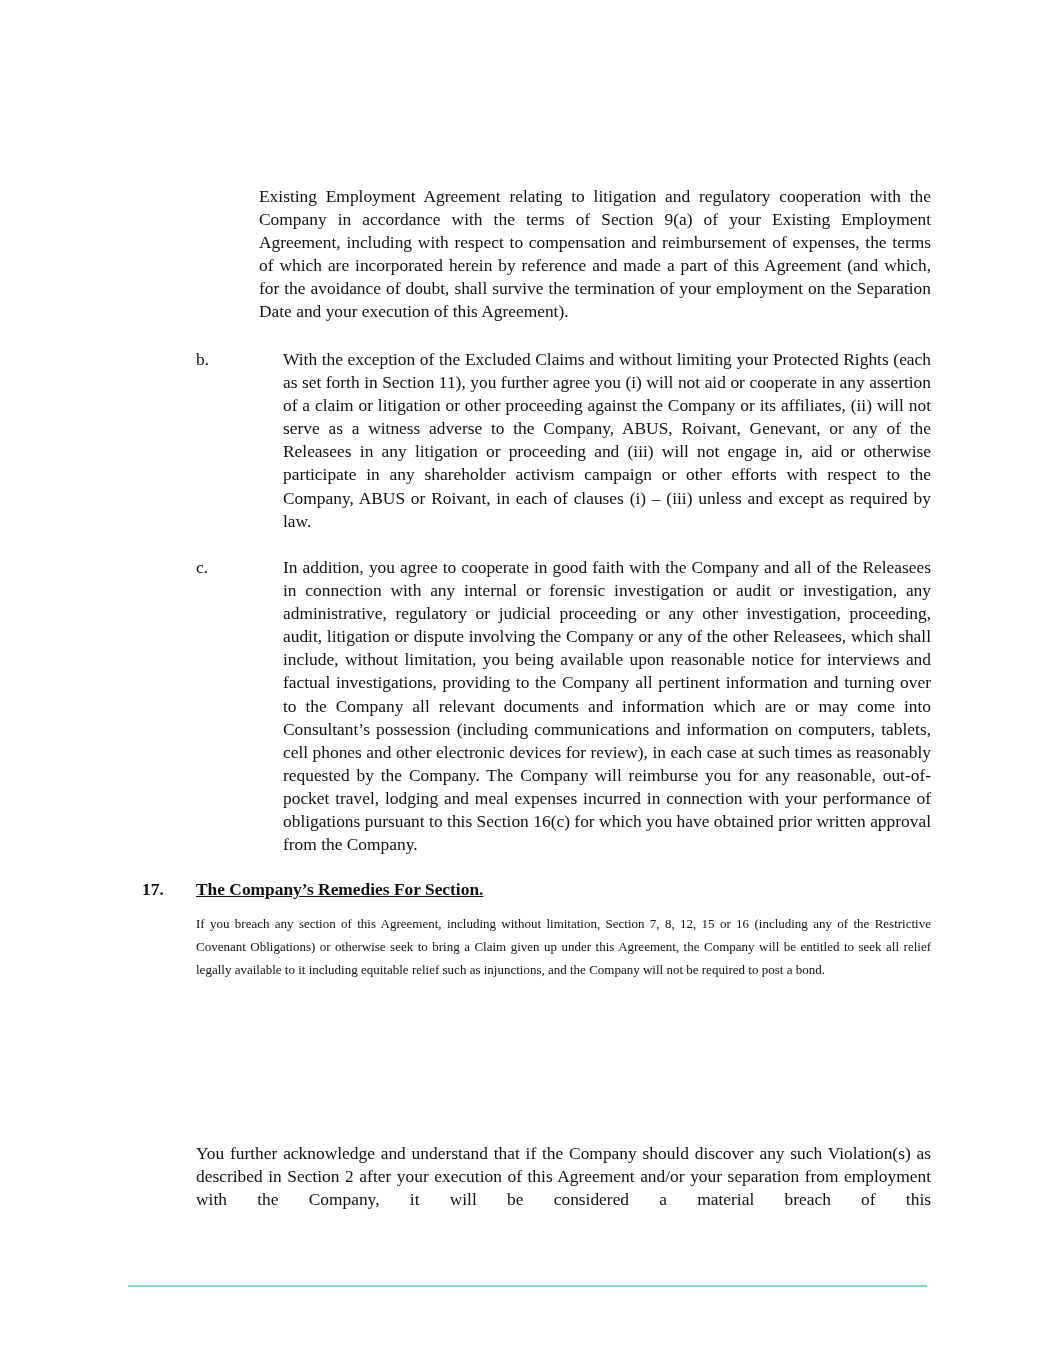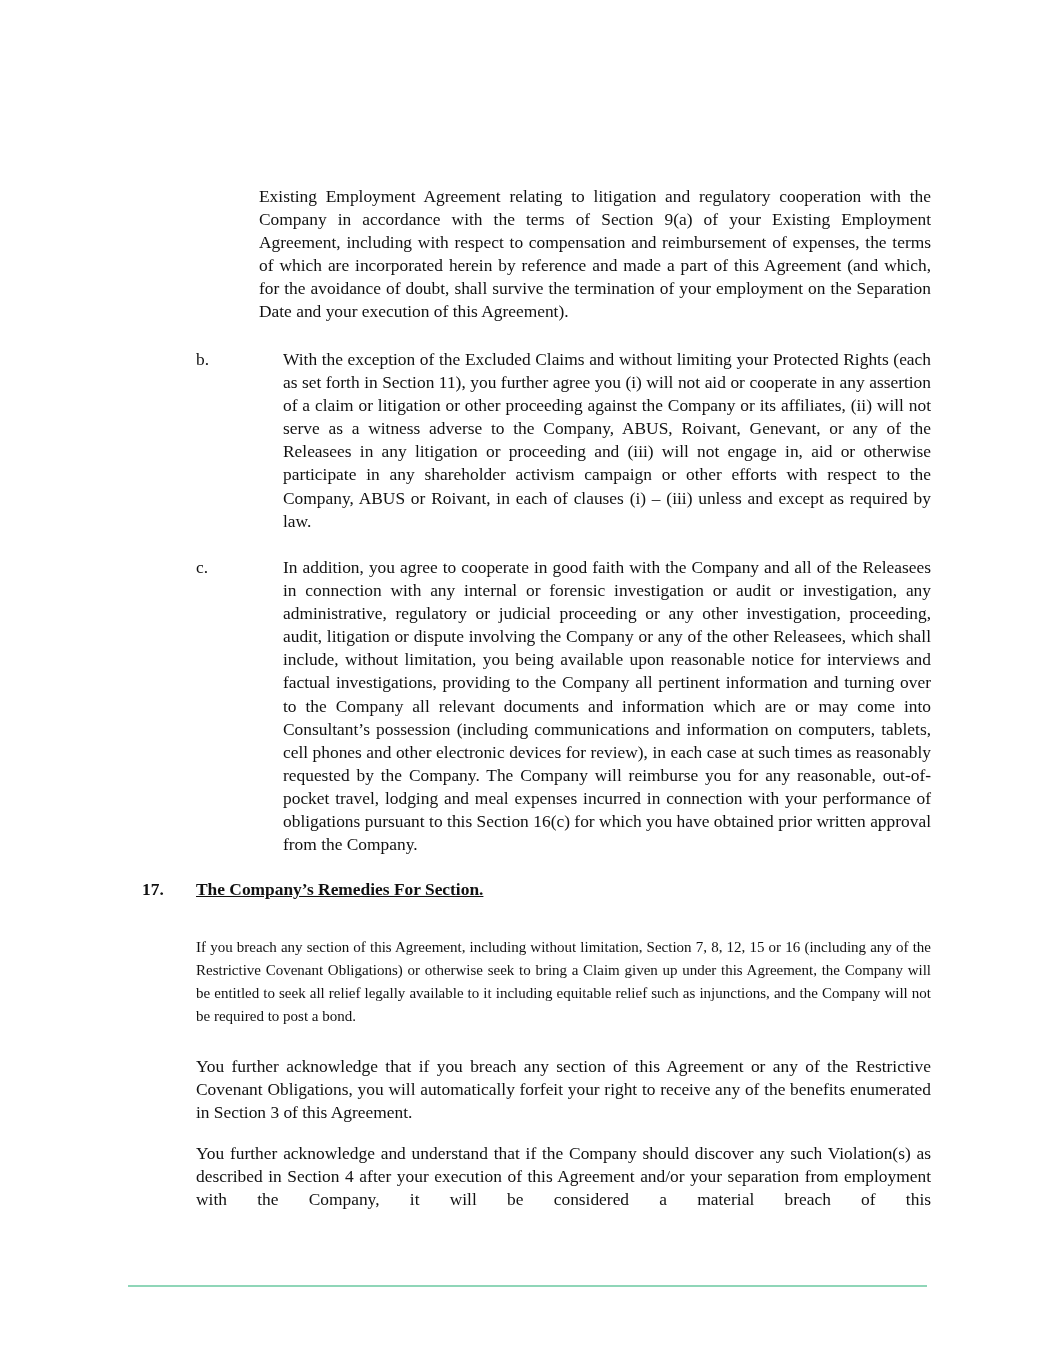--- a/index.html
+++ b/index.html
@@ -71,21 +71,21 @@
       top: 0;
       text-decoration: underline;
       white-space: nowrap;
     }
     .para {
       position: absolute;
       left: 196px;
       width: 735px;
       margin: 0;
     }
-    .para-1 { top: 936px; font-size: 15px; }
+    .para-1 { top: 912px; font-size: 13px; }
     .para-2 { top: 1055px; }
     .para-3 { top: 1142px; }
     .footer-rule {
       position: absolute;
       left: 128px;
       top: 1285px;
       width: 799px;
       height: 2px;
       background: #8fd6b8;
     }
@@ -106,17 +106,16 @@
     <span class="marker">c.</span>
     <p class="body justify">In addition, you agree to cooperate in good faith with the Company and all of the Releasees in connection with any internal or forensic investigation or audit or investigation, any administrative, regulatory or judicial proceeding or any other investigation, proceeding, audit, litigation or dispute involving the Company or any of the other Releasees, which shall include, without limitation, you being available upon reasonable notice for interviews and factual investigations, providing to the Company all pertinent information and turning over to the Company all relevant documents and information which are or may come into Consultant’s possession (including communications and information on computers, tablets, cell phones and other electronic devices for review), in each case at such times as reasonably requested by the Company. The Company will reimburse you for any reasonable, out-of-pocket travel, lodging and meal expenses incurred in connection with your performance of obligations pursuant to this Section 16(c) for which you have obtained prior written approval from the Company.</p>
   </div>
 
   <div class="section-heading">
     <span class="num">17.</span>
     <span class="title">The Company’s Remedies For Section.</span>
   </div>
 
   <p class="para para-1 justify">If you breach any section of this Agreement, including without limitation, Section 7, 8, 12, 15 or 16 (including any of the Restrictive Covenant Obligations) or otherwise seek to bring a Claim given up under this Agreement, the Company will be entitled to seek all relief legally available to it including equitable relief such as injunctions, and the Company will not be required to post a bond.</p>
-  <p class="para para-2 justify">You further acknowledge that if you breach any section of this Agreement or any of the Restrictive Covenant Obligations, you will automatically forfeit your right to receive any of the benefits enumerated in Section 3 of this Agreement.</p>
-  <p class="para para-3 justify" style="text-align-last: justify;">You further acknowledge and understand that if the Company should discover any such Violation(s) as described in Section 4 after your execution of this Agreement and/or your separation from employment with the Company, it will be considered a material breach of this</p>
+  <p class="para para-3 justify" style="text-align-last: justify;">You further acknowledge and understand that if the Company should discover any such Violation(s) as described in Section 2 after your execution of this Agreement and/or your separation from employment with the Company, it will be considered a material breach of this</p>
 
   <div class="footer-rule" style="background: rgb(143, 214, 184);"></div>
 </div>
 
 </body></html>

